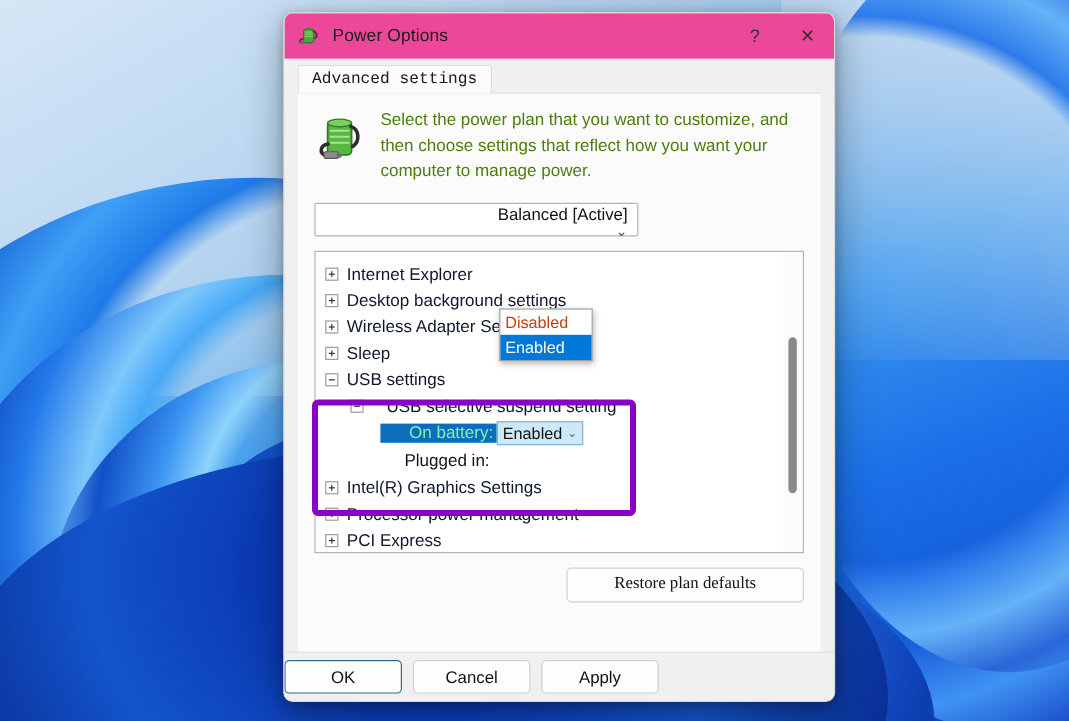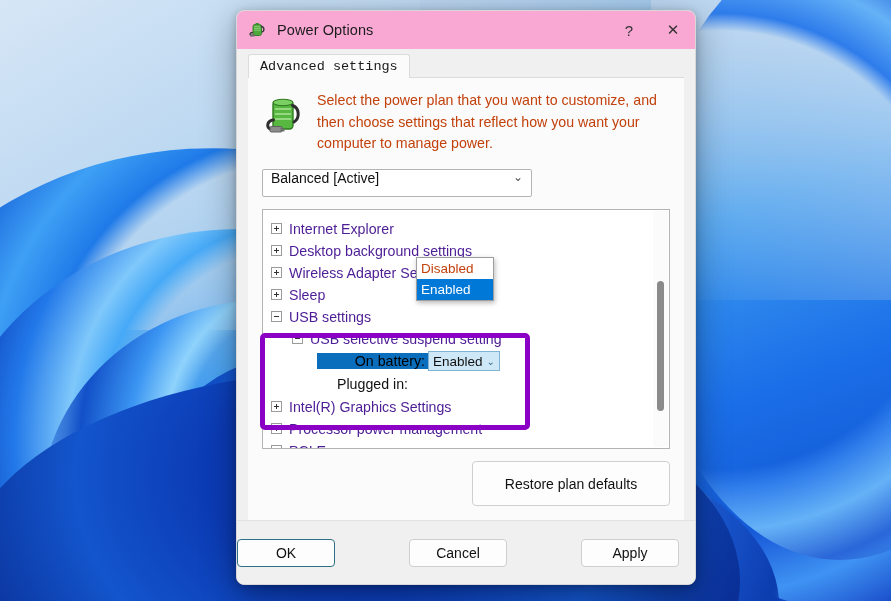--- a/index.html
+++ b/index.html
@@ -93,21 +93,21 @@
     box-shadow: 0 10px 34px rgba(0,0,0,0.34), 0 2px 8px rgba(0,0,0,0.22);
     border: 1px solid #d8d8d8;
     overflow: hidden;
     display: flex;
     flex-direction: column;
   }
 
   
   #titlebar {
     height: 38px;
-    background: #f9a8d4;
+    background: #ec4899;
     display: flex;
     align-items: center;
     padding-left: 11px;
     flex: 0 0 auto;
     position: relative;
   }
   #app-icon { width: 20px; height: 20px; margin-right: 9px; flex: 0 0 auto; }
   #title-text {
     font-size: 14.5px;
     color: #1b1b1b;
@@ -156,37 +156,38 @@
     display: flex;
     flex-direction: column;
     padding: 12px 14px 0 14px;
   }
 
   
   #intro { display: flex; align-items: flex-start; margin-bottom: 14px; }
   #intro-icon { width: 42px; height: 48px; flex: 0 0 auto; margin-right: 13px; margin-top: 2px;}
   #intro-text {
     font-size: 14.2px;
-    color: #c2410c;
+    color: #4d7c0f;
     line-height: 1.52;
     max-width: 360px;
   }
 
   
   #plan-combo {
     width: 270px; height: 28px;
     background: #fff;
     border: 1px solid #b4b4b4;
     border-radius: 2px;
-    display: flex; align-items: flex-start;
+    display: flex; align-items: flex-end;
     padding: 0 8px;
     font-size: 14px;
     color: #111;
     margin-bottom: 12px;
     position: relative;
+    flex-direction: column;
   }
   #plan-combo .chev { margin-left: auto; color: #555; font-size: 12px; }
 
   
   #tree-wrap {
     position: relative;
     flex: 1 1 auto;
     background: #fff;
     border: 1px solid #b4b4b4;
     overflow: hidden;
@@ -197,24 +198,24 @@
     position: absolute;
     left: 0; top: 0; right: 16px; bottom: 0;
     padding: 8px 0 0 8px;
     overflow: hidden;
   }
   .tree-row {
     display: flex;
     align-items: center;
     height: 22px;
     font-size: 14.2px;
-    color: #4c1d95;
+    color: #0f172a;
     white-space: nowrap;
   }
-  .tree-row.indent1 { padding-left: 21px; }
+  .tree-row.indent1 { padding-left: 21px; gap: 12px; }
   .expander {
     width: 11px; height: 11px;
     border: 1px solid #9b9b9b;
     background: #fff;
     margin-right: 7px;
     flex: 0 0 auto;
     position: relative;
   }
   .expander::before {
     content: ""; position: absolute;
@@ -235,23 +236,23 @@
     padding-left: 46px;
   }
   .set-label {
     width: 94px;
     text-align: right;
     padding-right: 3px;
     white-space: nowrap;
   }
   .set-label.selected {
     background: #0a6ebd;
-    color: #000000;
+    color: #86efac;
     padding-left: 3px;
-    width: 111px;
+    width: 97px;
     text-align: right;
   }
   .set-combo {
     width: 72px; height: 20px;
     background: #cfe8f7;
     border: 1px solid #7fb4d4;
     display: flex; align-items: center;
     padding: 0 4px;
     font-size: 13.5px;
     color: #111;
@@ -289,39 +290,39 @@
     position: absolute;
     left: 4px; width: 7px;
     top: 70px; height: 130px;
     background: #8a8a8a;
     border-radius: 4px;
   }
 
   
   #restore-row { display: flex; justify-content: flex-end; padding-bottom: 14px; }
   #restore-btn {
-    height: 45px;
+    height: 29px;
     min-width: 198px;
     background: #fdfdfd;
     border: 1px solid #cfcfcf;
     border-radius: 4px;
     font-size: 14px;
     color: #111;
-    display: flex; align-items: center; justify-content: center;
+    display: flex; align-items: center; justify-content: center; font-family: Liberation Serif, serif;
   }
 
   
   #footer {
     flex: 0 0 auto;
-    height: 64px;
+    height: 41px;
     background: #f0f0f0;
     border-top: 1px solid #e2e2e2;
     display: flex;
     align-items: center;
-    justify-content: space-between;
+    justify-content: flex-start;
     padding-right: 16px;
     gap: 9px;
   }
   .footer-btn {
     width: 98px; height: 28px;
     background: #fdfdfd;
     border: 1px solid #cfcfcf;
     border-radius: 4px;
     font-size: 14px;
     color: #111;

